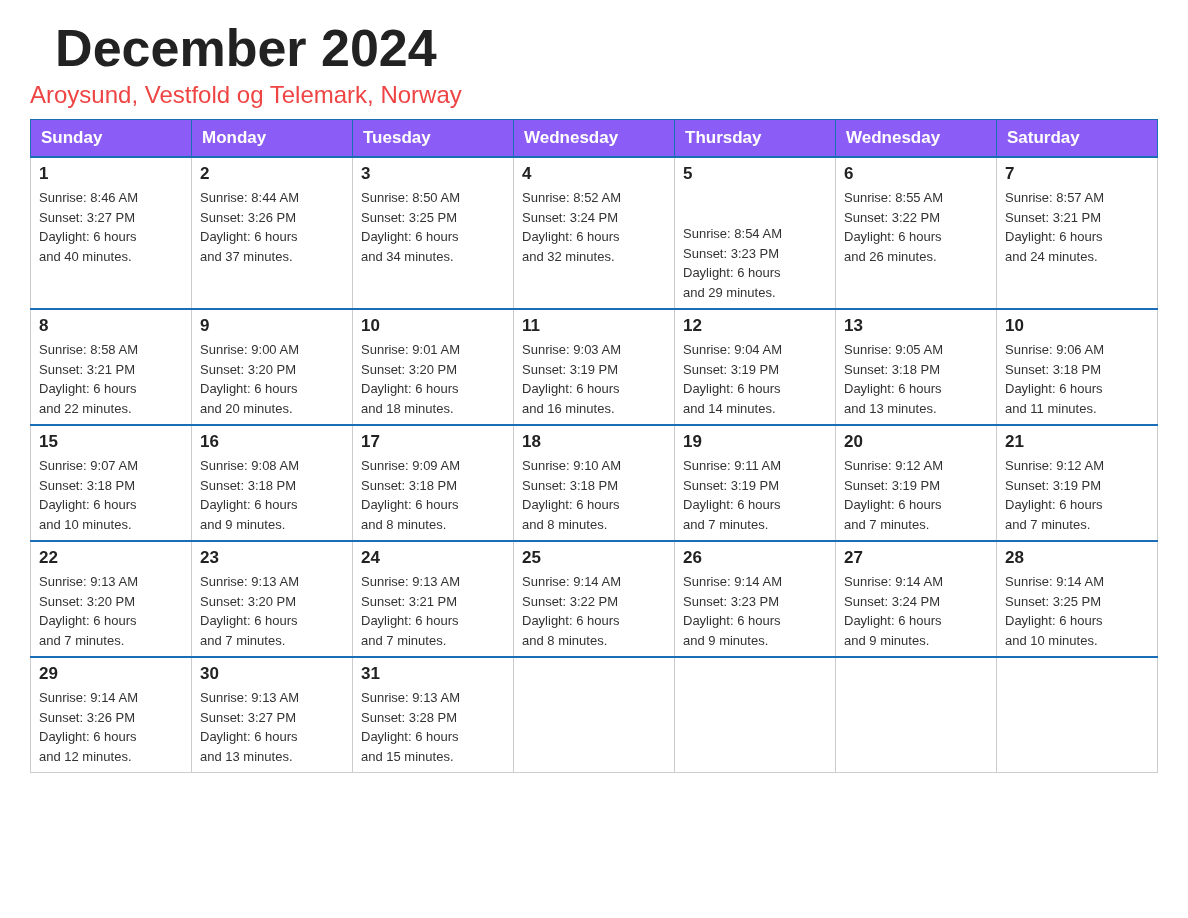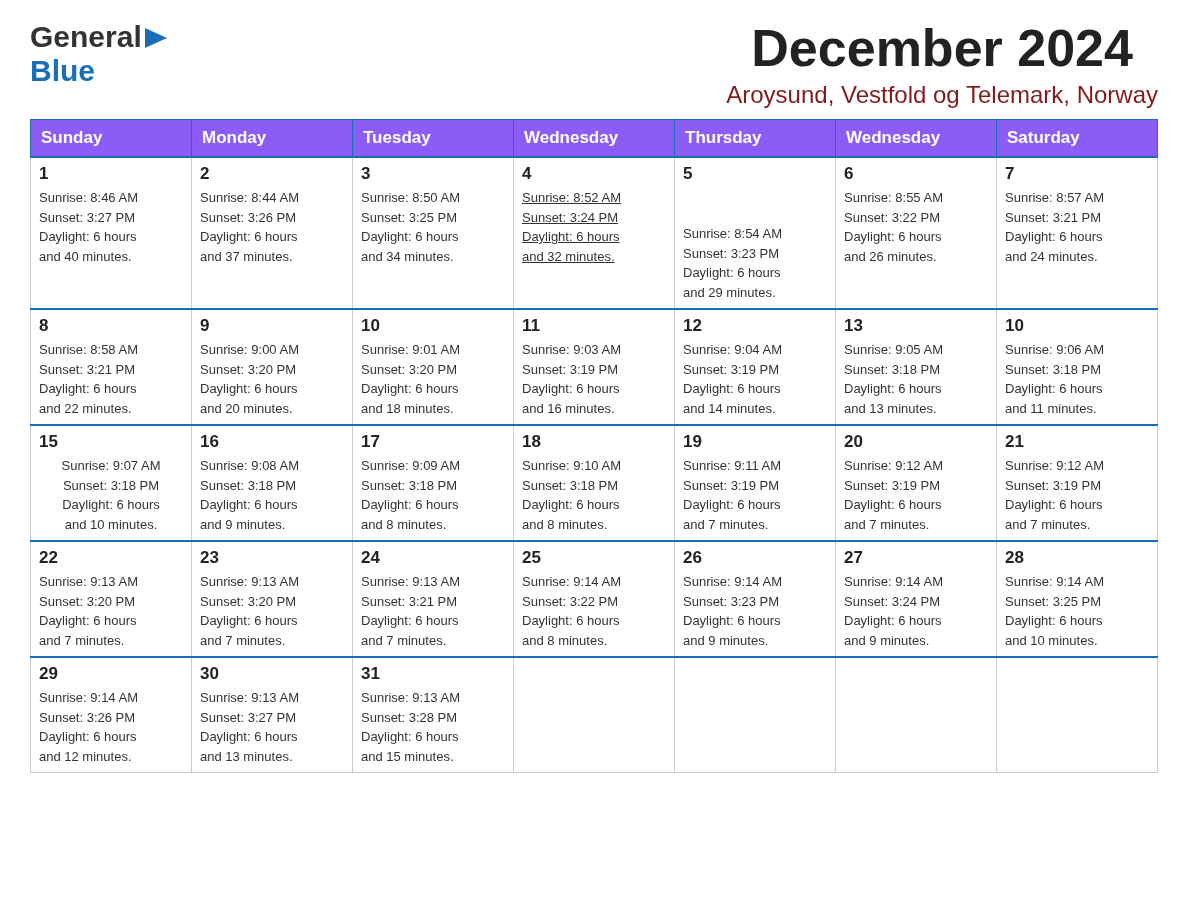--- a/index.html
+++ b/index.html
@@ -25,21 +25,21 @@
       text-align: center;
     }
     .calendar-title {
       font-size: 52px;
       font-weight: bold;
       color: #222;
       line-height: 1.1;
     }
     .calendar-subtitle {
       font-size: 24px;
-      color: #7f1d1d;
+      color: #ef4444;
       margin-top: 4px;
     }
     .calendar-table {
       width: 100%;
       border-collapse: collapse;
       margin-top: 10px;
     }
     .calendar-table th {
       background-color: #8b5cf6;
       color: #fff;
@@ -80,29 +80,20 @@
     .logo-line2 {
       font-size: 30px;
       font-weight: bold;
       color: #1a6eb5;
     }
   </style>
 </head>
 <body>
 
 <div class="header-area">
-  <div class="logo">
-    <div style="display:flex;align-items:center;">
-      <span class="logo-text-general">General</span>
-      <svg width="22" height="20" viewBox="0 0 22 20" style="margin-left:3px;margin-top:2px;">
-        <polygon points="0,0 0,20 22,10" fill="#1a6eb5"></polygon>
-      </svg>
-    </div>
-    <span class="logo-line2">Blue</span>
-  </div>
   <div class="title-area">
     <div class="calendar-title">December 2024</div>
     <div class="calendar-subtitle">Aroysund, Vestfold og Telemark, Norway</div>
   </div>
 </div>
 
 <table class="calendar-table">
   <thead>
     <tr>
     <th>Sunday</th>
@@ -132,21 +123,21 @@
         </td>
         <td>
           <div class="day-number">3</div>
           <div class="day-info" style="white-space: pre-line;">Sunrise: 8:50 AM
 Sunset: 3:25 PM
 Daylight: 6 hours
 and 34 minutes.</div>
         </td>
         <td>
           <div class="day-number">4</div>
-          <div class="day-info" style="white-space: pre-line; text-decoration: underline;">Sunrise: 8:52 AM
+          <div class="day-info" style="white-space: pre-line;">Sunrise: 8:52 AM
 Sunset: 3:24 PM
 Daylight: 6 hours
 and 32 minutes.</div>
         </td>
         <td>
           <div class="day-number">5</div>
           <div class="day-info" style="white-space: pre-line; margin-top: 40px;">Sunrise: 8:54 AM
 Sunset: 3:23 PM
 Daylight: 6 hours
 and 29 minutes.</div>
@@ -213,21 +204,21 @@
           <div class="day-number">10</div>
           <div class="day-info" style="white-space: pre-line;">Sunrise: 9:06 AM
 Sunset: 3:18 PM
 Daylight: 6 hours
 and 11 minutes.</div>
         </td>
       </tr>
       <tr>
         <td>
           <div class="day-number">15</div>
-          <div class="day-info" style="white-space: pre-line; text-align: center;">Sunrise: 9:07 AM
+          <div class="day-info" style="white-space: pre-line;">Sunrise: 9:07 AM
 Sunset: 3:18 PM
 Daylight: 6 hours
 and 10 minutes.</div>
         </td>
         <td>
           <div class="day-number">16</div>
           <div class="day-info" style="white-space: pre-line;">Sunrise: 9:08 AM
 Sunset: 3:18 PM
 Daylight: 6 hours
 and 9 minutes.</div>

